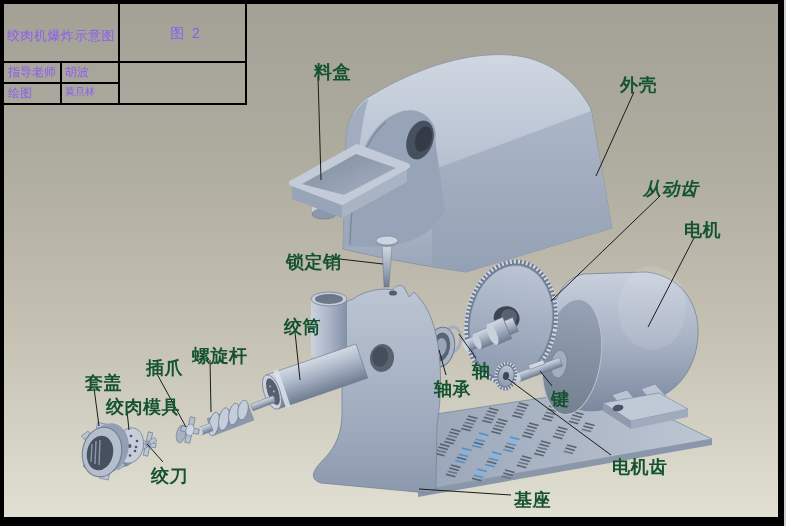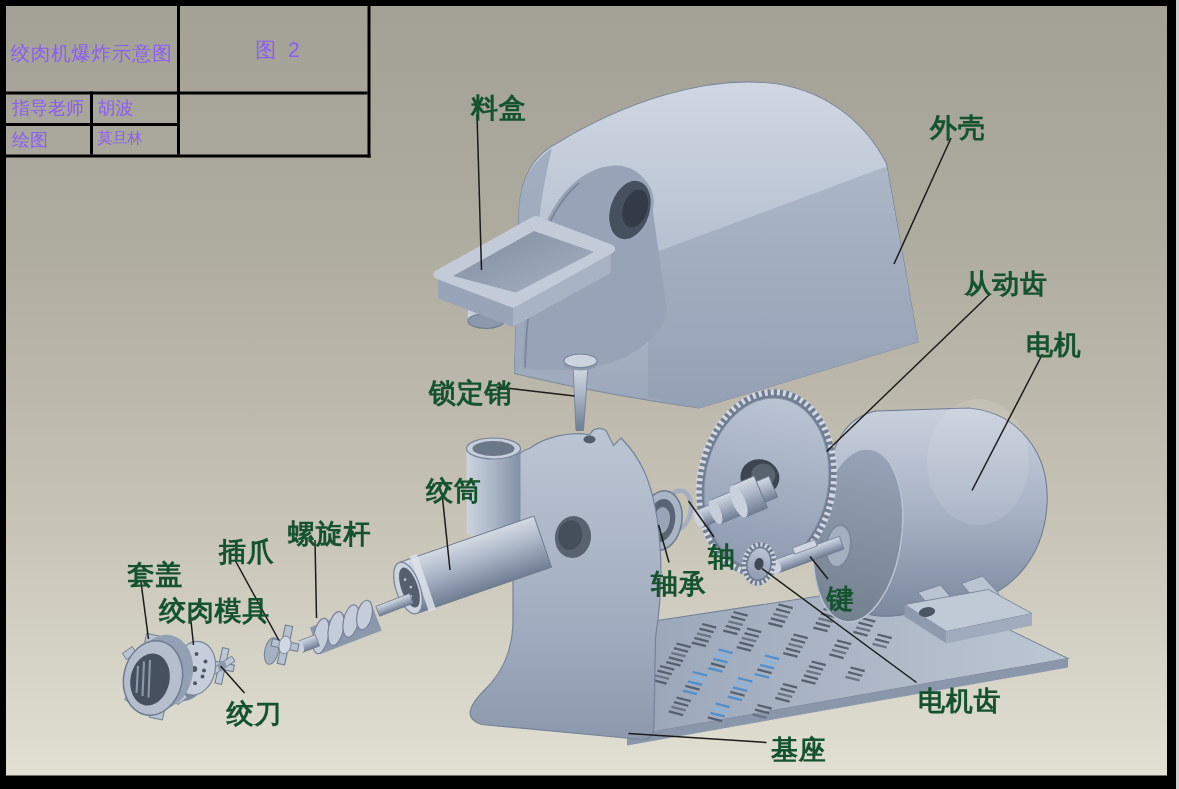--- a/index.html
+++ b/index.html
@@ -386,21 +386,21 @@
       <line x1="476" y1="358" x2="459" y2="334" stroke="#1b1b1b" stroke-width="1"></line>
       <line x1="552" y1="386" x2="540" y2="371" stroke="#1b1b1b" stroke-width="1"></line>
       <line x1="611" y1="455" x2="508" y2="379" stroke="#1b1b1b" stroke-width="1"></line>
       <line x1="511" y1="495" x2="419" y2="489" stroke="#1b1b1b" stroke-width="1"></line>
     </g>
 </svg>
 
 <div id="labels">
     <div class="label" style="left: 314px; top: 60px;">料盒</div>
     <div class="label" style="left: 620px; top: 73px;">外壳</div>
-    <div class="label" style="left: 643px; top: 177px;">从动齿</div>
+    <div class="label" style="left: 643px; top: 177px; font-style: italic;">从动齿</div>
     <div class="label" style="left: 684px; top: 218px;">电机</div>
     <div class="label" style="left: 286px; top: 250px;">锁定销</div>
     <div class="label" style="left: 284px; top: 315px;">绞筒</div>
     <div class="label" style="left: 192px; top: 344px;">螺旋杆</div>
     <div class="label" style="left: 146px; top: 356px;">插爪</div>
     <div class="label" style="left: 85px; top: 371px;">套盖</div>
     <div class="label" style="left: 106px; top: 395px;">绞肉模具</div>
     <div class="label" style="left: 151px; top: 464px;">绞刀</div>
     <div class="label" style="left: 434px; top: 377px;">轴承</div>
     <div class="label" style="left: 472px; top: 359px;">轴</div>

